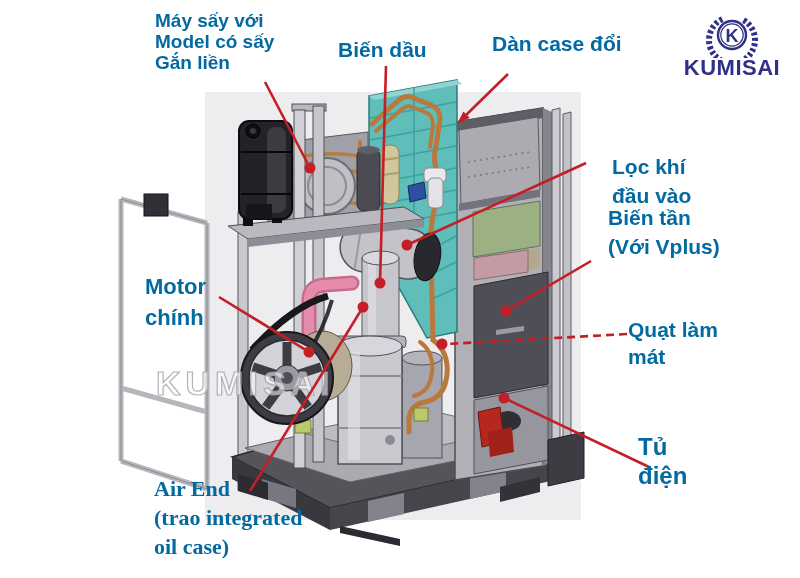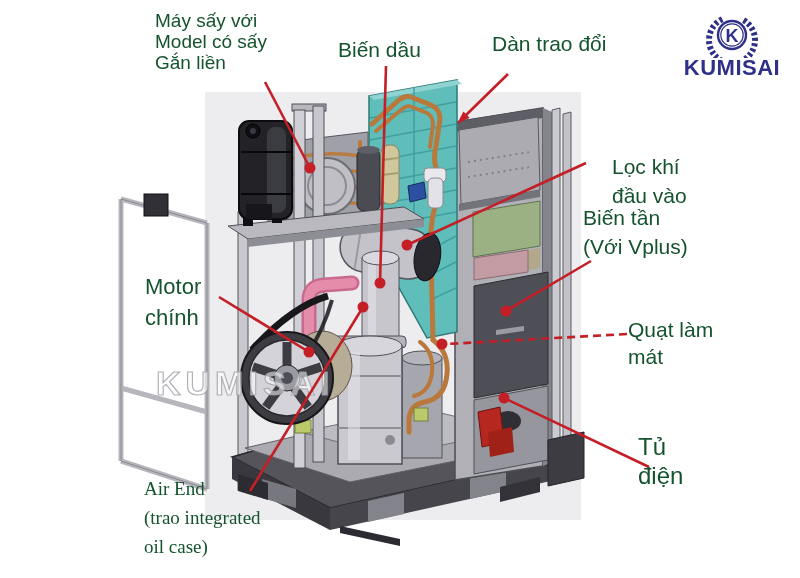--- a/index.html
+++ b/index.html
@@ -1,20 +1,20 @@
 <!DOCTYPE html>
 <html><head>
 <meta charset="utf-8">
 <style>
   html,body{margin:0;padding:0;}
   body{width:800px;height:578px;position:relative;background:#ffffff;overflow:hidden;
        font-family:"Liberation Sans", sans-serif;}
   .stage{position:absolute;left:0;top:0;width:800px;height:578px;}
   svg.art{position:absolute;left:0;top:0;}
-  .lbl{position:absolute;color:#14532d;font-weight:normal;white-space:nowrap;z-index:5;}
+  .lbl{position:absolute;color:#0369a1;font-weight:bold;white-space:nowrap;z-index:5;}
   .lbl .ln{display:block;}
   .sans{font-family:"Liberation Sans", sans-serif;}
   .serif{font-family:"Liberation Serif", serif;}
   .logo{position:absolute;left:672px;top:8px;width:120px;text-align:center;color:#2e3187;z-index:5;}
   .logo svg{display:block;margin:0 auto;}
   .logo-text{font-size:22px;font-weight:bold;letter-spacing:0.5px;margin-top:-3px;
              font-family:"Liberation Sans", sans-serif;}
 </style>
 </head>
 <body>
@@ -220,49 +220,49 @@
   <span class="ln">Máy sấy với</span>
   <span class="ln">Model có sấy</span>
   <span class="ln">Gắn liền</span>
 </div>
 
 <div class="lbl sans" style="left:338px;top:38px;font-size:21px;">
   <span class="ln">Biến dầu</span>
 </div>
 
 <div class="lbl sans" style="left:492px;top:30px;font-size:21px;line-height:27px;">
-  <span class="ln">Dàn trao đổi</span>
+  <span class="ln">Dàn case đổi</span>
 </div>
 
 <div class="lbl sans" style="left:612px;top:152px;font-size:21px;line-height:29px;">
   <span class="ln">Lọc khí</span>
   <span class="ln">đầu vào</span>
 </div>
 
-<div class="lbl sans" style="left:583px;top:203px;font-size:21px;line-height:29px;">
+<div class="lbl sans" style="left:608px;top:203px;font-size:21px;line-height:29px;">
   <span class="ln">Biến tần</span>
   <span class="ln">(Với Vplus)</span>
 </div>
 
 <div class="lbl sans" style="left:628px;top:316px;font-size:21px;line-height:27px;">
   <span class="ln">Quạt làm</span>
   <span class="ln">mát</span>
 </div>
 
 <div class="lbl sans" style="left:638px;top:432px;font-size:24px;line-height:29px;">
   <span class="ln">Tủ</span>
   <span class="ln">điện</span>
 </div>
 
 <div class="lbl sans" style="left:145px;top:271px;font-size:22px;line-height:31px;">
   <span class="ln">Motor</span>
   <span class="ln">chính</span>
 </div>
 
-<div class="lbl serif" style="left:144px;top:474px;font-size:19px;line-height:29px;">
+<div class="lbl serif" style="left:154px;top:474px;font-size:22px;line-height:29px;">
   <span class="ln">Air End</span>
   <span class="ln">(trao integrated</span>
   <span class="ln">oil case)</span>
 </div>
 
 <div class="logo">
   <svg width="66" height="50" viewBox="0 0 66 50">
     <path d="M 23.3 11.2 A 23 23 0 1 0 42.7 11.2" fill="none" stroke="#2e3187" stroke-width="6" stroke-dasharray="3 2.4"></path>
     <circle cx="33" cy="27" r="14" fill="#ffffff" stroke="#2e3187" stroke-width="2.4"></circle>
     <circle cx="33" cy="27" r="11.2" fill="none" stroke="#2e3187" stroke-width="1.2"></circle>

